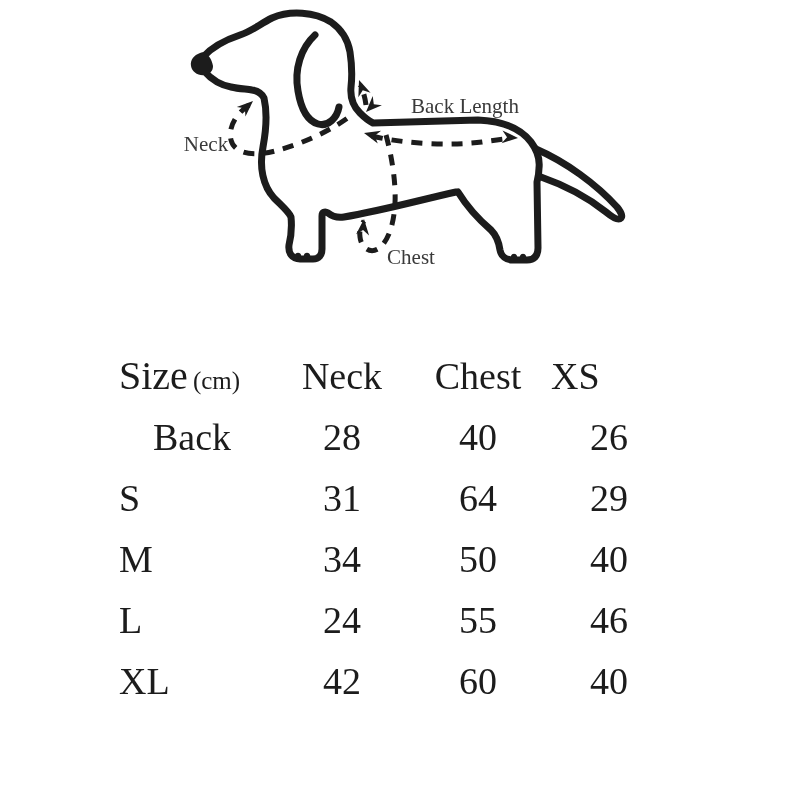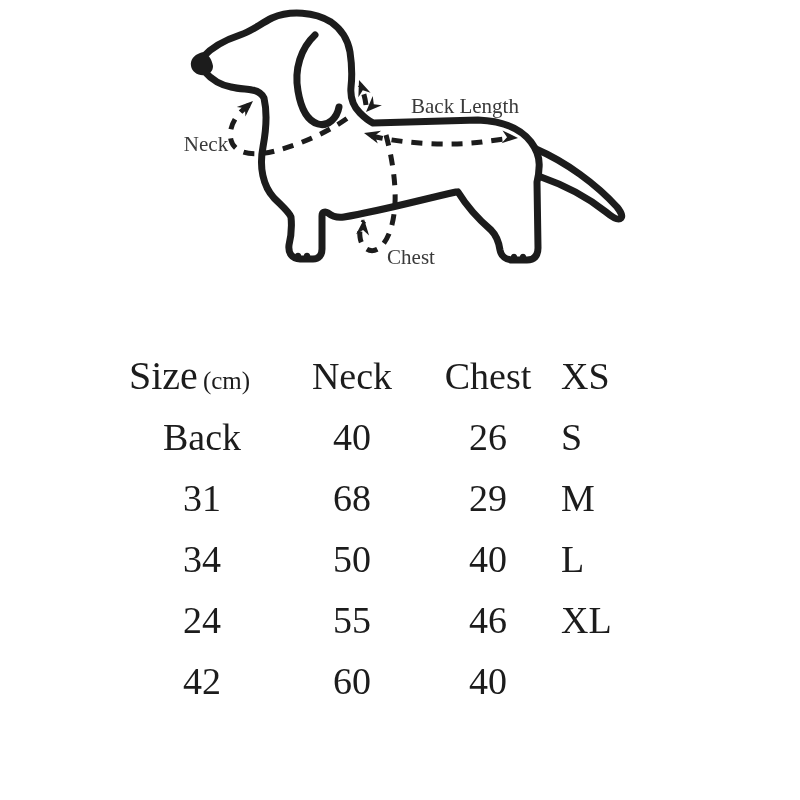--- a/index.html
+++ b/index.html
@@ -38,21 +38,21 @@
     stroke-dasharray: 11 9;
   }
   .arrow { fill: #1c1c1c; stroke: none; }
   .dlabel {
     font-family: "Liberation Serif", "DejaVu Serif", serif;
     font-size: 21px;
     fill: #3a3a3a;
   }
   .size-table {
     position: absolute;
-    left: 122px;
+    left: 112px;
     top: 345px;
     display: grid;
     grid-template-columns: 160px 140px 132px 130px;
     grid-auto-rows: 61px;
     align-items: center;
   }
   .cell { font-size: 38px; text-align: center; line-height: 1; }
   .c-size { text-align: left; padding-left: 7px; }
   .t-size { font-size: 40px; }
   .t-unit { font-size: 25px; margin-left: 5px; }
@@ -151,26 +151,27 @@
   <div class="size-table">
 
     <div class="cell c-size">
       <span class="t-size">Size</span><span class="t-unit">(cm)</span>
     </div>
     <div class="cell">Neck</div>
     <div class="cell">Chest</div>
     <div class="cell c-size">XS</div>
 
     <div class="cell">Back</div>
+    <div class="cell">28</div>
     <div class="cell">40</div>
     <div class="cell">26</div>
 
     <div class="cell c-size">S</div>
     <div class="cell">31</div>
-    <div class="cell">68</div>
+    <div class="cell">64</div>
     <div class="cell">29</div>
 
     <div class="cell c-size">M</div>
     <div class="cell">34</div>
     <div class="cell">50</div>
     <div class="cell">40</div>
 
     <div class="cell c-size">L</div>
     <div class="cell">24</div>
     <div class="cell">55</div>

